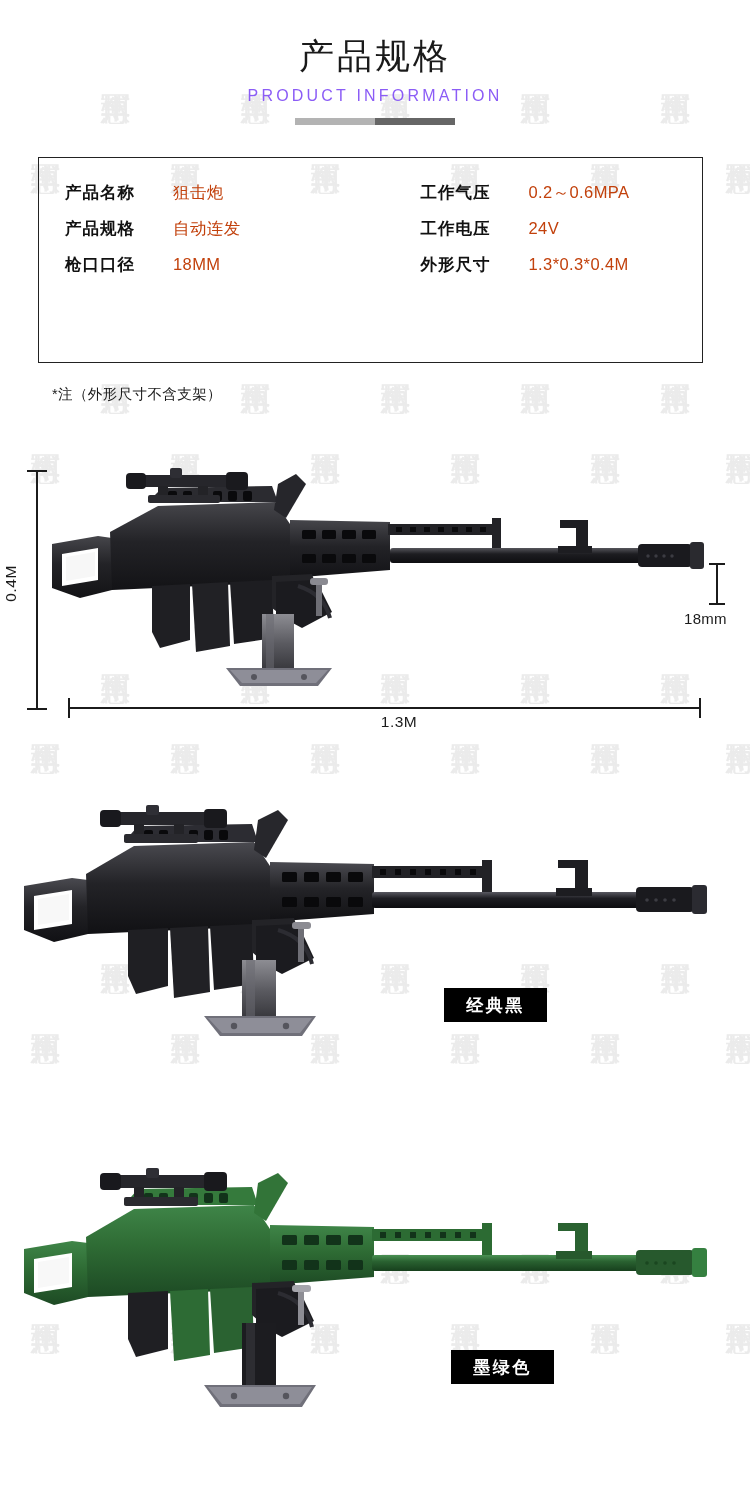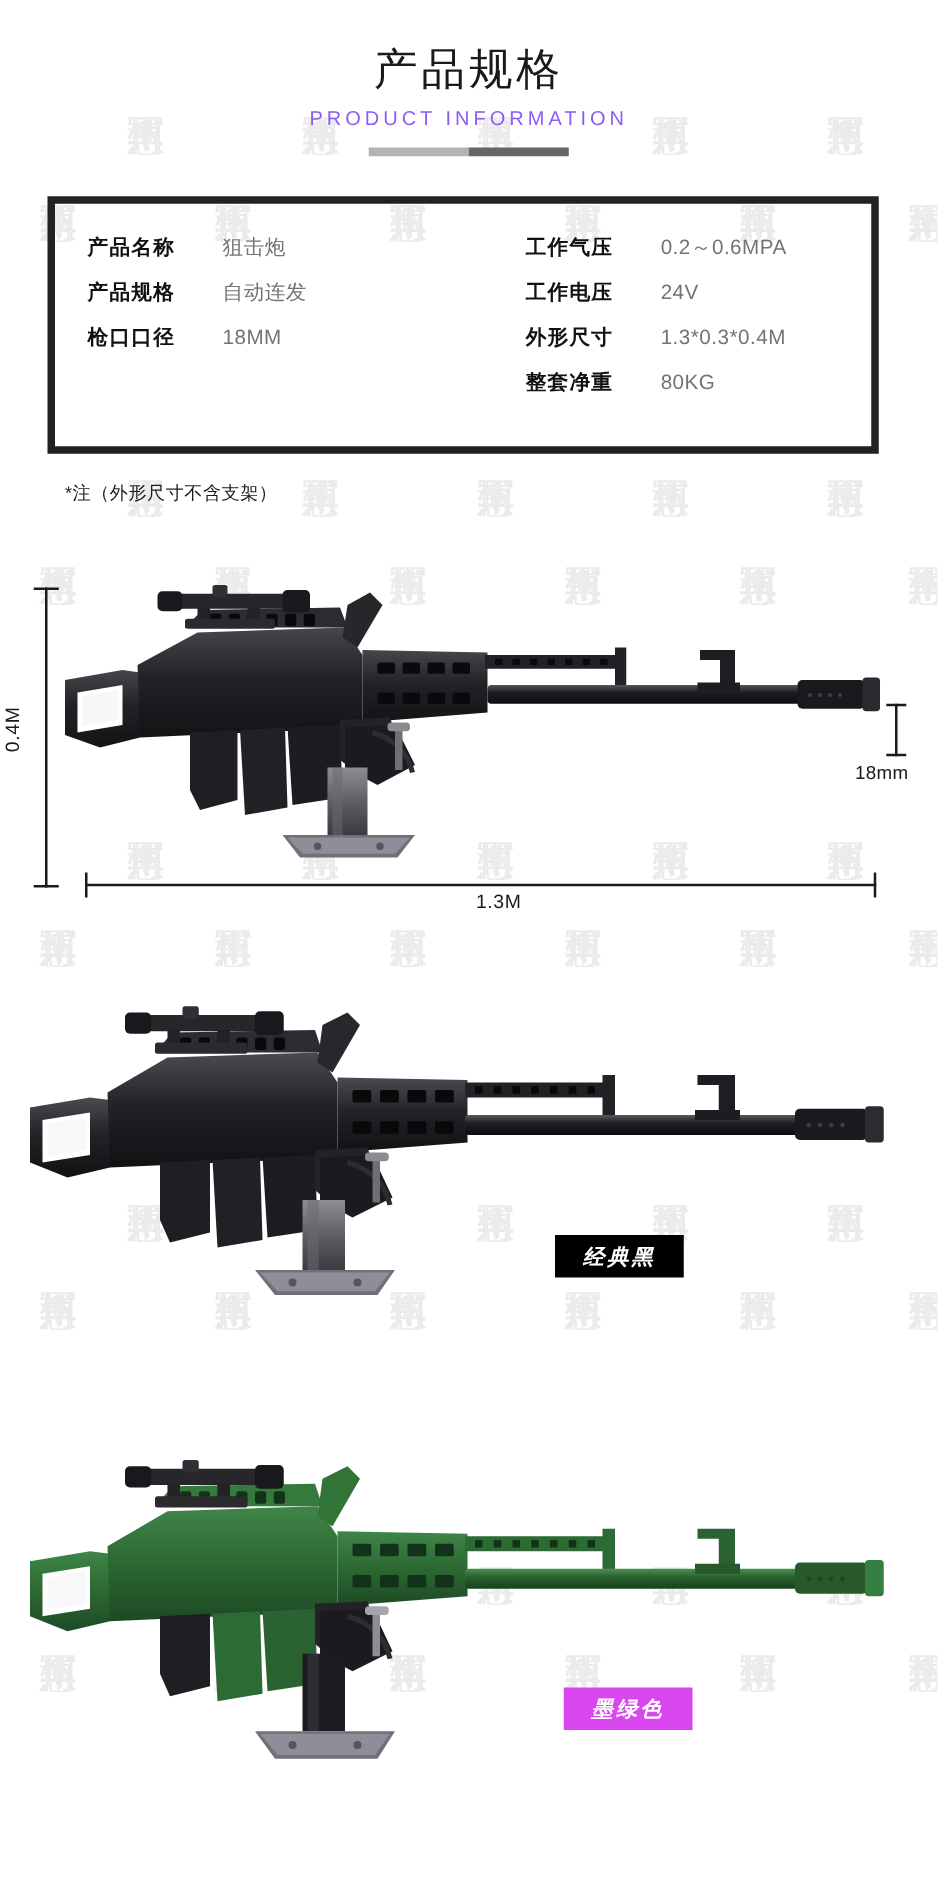--- a/index.html
+++ b/index.html
@@ -68,21 +68,21 @@
   .header-rule .seg-light { flex: 1; }
   .header-rule .seg-dark { flex: 1; }
 
   
   .spec-wrap {
     position: absolute;
     left: 38px;
     top: 157px;
     width: 665px;
     height: 206px;
-    border: 6px solid #0369a1;
+    border: 1px solid #0369a1;
     background: transparent;
     z-index: 10;
   }
   .spec-grid {
     position: absolute;
     left: 0; top: 0; right: 0; bottom: 0;
     display: flex;
     padding: 24px 0 0 0;
   }
   .spec-col {
@@ -99,21 +99,21 @@
     width: 108px;
     font-size: 16.5px;
     font-weight: 700;
     color: #111111;
     letter-spacing: 1px;
     white-space: nowrap;
   }
   .spec-value {
     font-size: 16.5px;
     font-weight: 400;
-    color: #737373;
+    color: #c2410c;
     letter-spacing: 0.4px;
     white-space: nowrap;
   }
 
   .spec-note {
     position: absolute;
     left: 52px;
     top: 385px;
     font-size: 14.5px;
     color: #1a1a1a;
@@ -229,21 +229,20 @@
   .badge {
     position: absolute;
     z-index: 12;
     display: flex;
     align-items: center;
     justify-content: center;
     font-size: 17px;
     font-weight: 700;
     letter-spacing: 2.5px;
     color: #ffffff;
-    font-style: italic;
   }
   .badge.black {
     left: 444px;
     top: 988px;
     width: 103px;
     height: 34px;
   }
   .badge.green {
     left: 451px;
     top: 1350px;
@@ -356,24 +355,20 @@
           <div class="spec-value">0.2～0.6MPA</div>
         </div>
         <div class="spec-row">
           <div class="spec-label">工作电压</div>
           <div class="spec-value">24V</div>
         </div>
         <div class="spec-row">
           <div class="spec-label">外形尺寸</div>
           <div class="spec-value">1.3*0.3*0.4M</div>
         </div>
-        <div class="spec-row">
-          <div class="spec-label">整套净重</div>
-          <div class="spec-value">80KG</div>
-        </div>
       </div>
     </div>
   </div>
 
   <div class="spec-note">*注（外形尺寸不含支架）</div>
 
   <div class="gun-stage one">
     <svg viewBox="0 0 690 235" preserveAspectRatio="xMidYMid meet">
       <defs>
         <linearGradient id="blk1" x1="0" y1="0" x2="0" y2="1">
@@ -672,17 +667,17 @@
       <rect x="282" y="140" width="19" height="7" rx="3" fill="#a5a5ac"></rect>
       <rect x="232" y="178" width="34" height="62" fill="#1c1c20"></rect>
       <rect x="236" y="178" width="9" height="62" fill="#34343a" opacity="0.7"></rect>
       <path d="M194,240 L306,240 L292,262 L210,262 Z" fill="#70707a"></path>
       <path d="M198,242 L302,242 L290,259 L212,259 Z" fill="#8e8e98"></path>
       <circle cx="224" cy="251" r="3.2" fill="#55555d"></circle>
       <circle cx="276" cy="251" r="3.2" fill="#55555d"></circle>
     </svg>
   </div>
 
-  <div class="badge green" id="badgeGreen" style="background: #d946ef; color: rgb(255, 255, 255);">
+  <div class="badge green" id="badgeGreen" style="background: #000000; color: rgb(255, 255, 255);">
     <span>墨绿色</span>
   </div>
 
 </div>
 
 </body></html>

